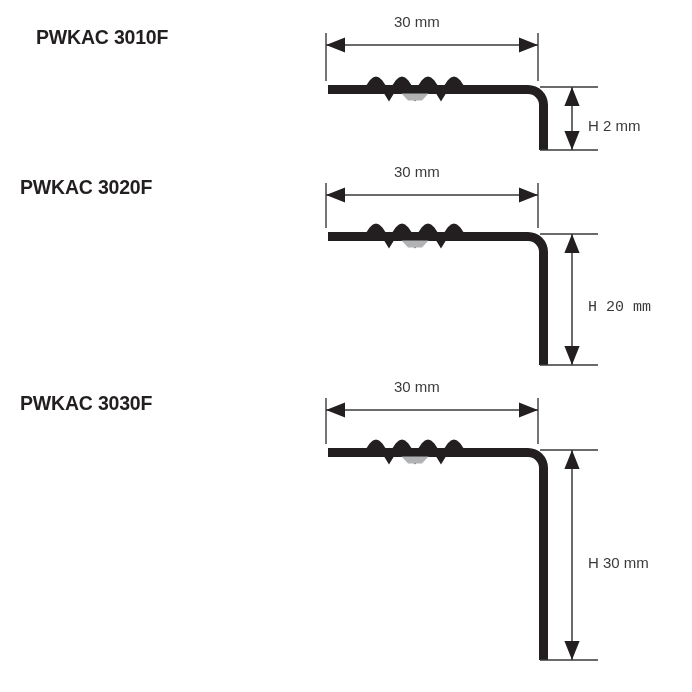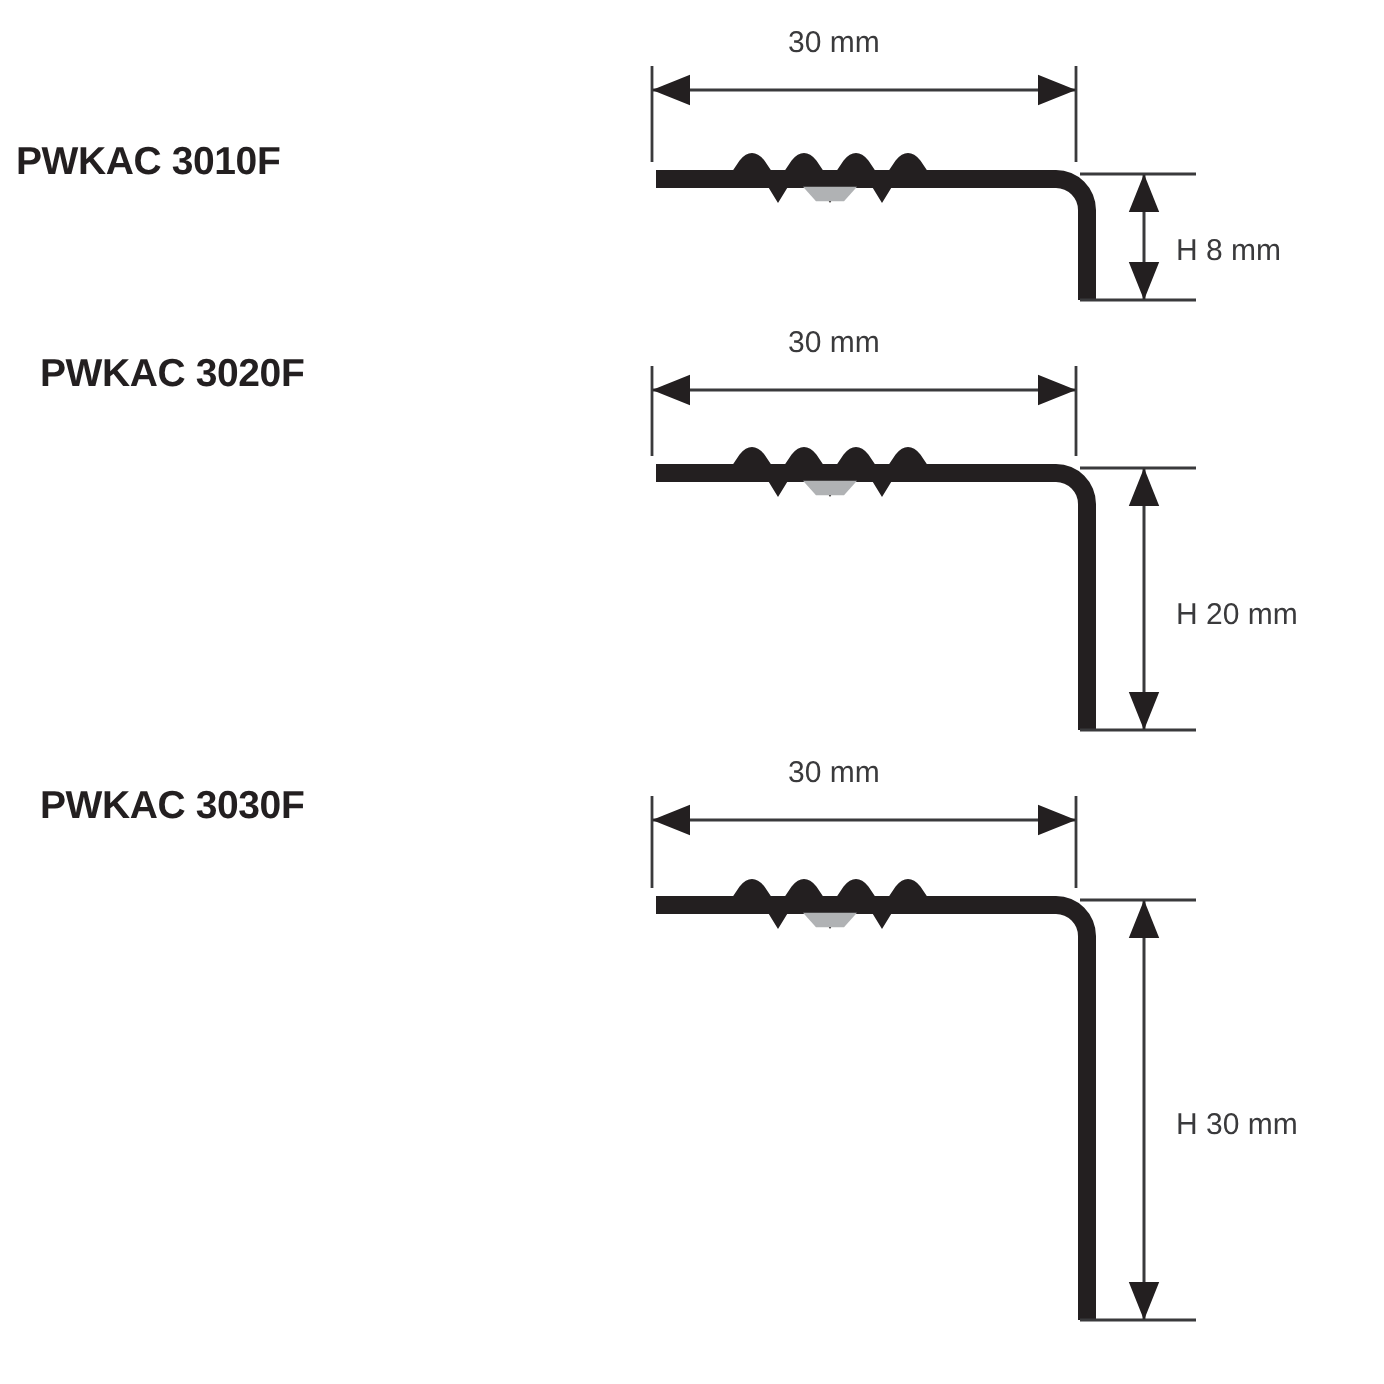--- a/index.html
+++ b/index.html
@@ -48,21 +48,21 @@
     left: 0;
     top: 0;
   }
   svg { display: block; overflow: visible; }
 </style>
 </head>
 <body>
 
 <div id="sheet">
     <div class="row" style="top: 0px; height: 692px;">
-      <div class="part-label" style="left: 8px; top: 26px; margin-top: 44px;">PWKAC 3010F</div>
+      <div class="part-label" style="left: 36px; top: 26px;">PWKAC 3010F</div>
       <div class="drawing">
         <svg width="692" height="692">
           <g>
             <line x1="326" y1="33" x2="326" y2="81" stroke="#3a3a3c" stroke-width="1.4"></line>
             <line x1="538" y1="33" x2="538" y2="81" stroke="#3a3a3c" stroke-width="1.4"></line>
             <line x1="326" y1="45" x2="538" y2="45" stroke="#3a3a3c" stroke-width="1.5"></line>
             <path d="M 326 45 L 345 37.4 L 345 52.6 Z" fill="#231f20"></path>
             <path d="M 538 45 L 519 37.4 L 519 52.6 Z" fill="#231f20"></path>
           </g>
           <path d="M 328 85 L 366.6 85 L 369.8 80.2 Q 376 72.9 382.2 80.2 L 385.4 85 L 392.6 85 L 395.8 80.2 Q 402 72.9 408.2 80.2 L 411.4 85 L 418.6 85 L 421.8 80.2 Q 428 72.9 434.2 80.2 L 437.4 85 L 444.6 85 L 447.8 80.2 Q 454 72.9 460.2 80.2 L 463.4 85 L 528 85 A 20 20 0 0 1 548 105 L 548 150 L 539 150 L 539 105 A 11 11 0 0 0 528 94 L 463.4 94 L 444.6 94 L 445.6 94 L 441 101.5 L 436.4 94 L 418.6 94 L 419.6 94 L 415 101.5 L 410.4 94 L 392.6 94 L 393.6 94 L 389 101.5 L 384.4 94 L 366.6 94 L 328 94 Z" fill="#231f20"></path>
@@ -70,21 +70,21 @@
           <g>
             <line x1="540" y1="87" x2="598" y2="87" stroke="#3a3a3c" stroke-width="1.4"></line>
             <line x1="540" y1="150" x2="598" y2="150" stroke="#3a3a3c" stroke-width="1.4"></line>
             <line x1="572" y1="87" x2="572" y2="150" stroke="#3a3a3c" stroke-width="1.5"></line>
             <path d="M 572 87 L 564.4 106 L 579.6 106 Z" fill="#231f20"></path>
             <path d="M 572 150 L 564.4 131 L 579.6 131 Z" fill="#231f20"></path>
           </g>
         </svg>
       </div>
       <div class="dim-text" style="left: 394px; top: 13px;">30 mm</div>
-      <div class="dim-text" style="left: 588px; top: 117px;">H 8 mm</div>
+      <div class="dim-text" style="left: 588px; top: 117px;">H 2 mm</div>
     </div>
     <div class="row" style="top: 0px; height: 522px;">
       <div class="part-label" style="left: 20px; top: 176px;">PWKAC 3020F</div>
       <div class="drawing">
         <svg width="692" height="692">
           <g>
             <line x1="326" y1="183" x2="326" y2="228" stroke="#3a3a3c" stroke-width="1.4"></line>
             <line x1="538" y1="183" x2="538" y2="228" stroke="#3a3a3c" stroke-width="1.4"></line>
             <line x1="326" y1="195" x2="538" y2="195" stroke="#3a3a3c" stroke-width="1.5"></line>
             <path d="M 326 195 L 345 187.4 L 345 202.6 Z" fill="#231f20"></path>
@@ -95,21 +95,21 @@
           <g>
             <line x1="540" y1="234" x2="598" y2="234" stroke="#3a3a3c" stroke-width="1.4"></line>
             <line x1="540" y1="365" x2="598" y2="365" stroke="#3a3a3c" stroke-width="1.4"></line>
             <line x1="572" y1="234" x2="572" y2="365" stroke="#3a3a3c" stroke-width="1.5"></line>
             <path d="M 572 234 L 564.4 253 L 579.6 253 Z" fill="#231f20"></path>
             <path d="M 572 365 L 564.4 346 L 579.6 346 Z" fill="#231f20"></path>
           </g>
         </svg>
       </div>
       <div class="dim-text" style="left: 394px; top: 163px;">30 mm</div>
-      <div class="dim-text" style="left: 588px; top: 299px;">H 20 mm</div>
+      <div class="dim-text" style="left: 588px; top: 299px; font-family: Liberation Mono, monospace;">H 20 mm</div>
     </div>
     <div class="row" style="top: 0px; height: 692px; padding-left: 46px;">
       <div class="part-label" style="left: 20px; top: 392px;">PWKAC 3030F</div>
       <div class="drawing">
         <svg width="692" height="692">
           <g>
             <line x1="326" y1="398" x2="326" y2="444" stroke="#3a3a3c" stroke-width="1.4"></line>
             <line x1="538" y1="398" x2="538" y2="444" stroke="#3a3a3c" stroke-width="1.4"></line>
             <line x1="326" y1="410" x2="538" y2="410" stroke="#3a3a3c" stroke-width="1.5"></line>
             <path d="M 326 410 L 345 402.4 L 345 417.6 Z" fill="#231f20"></path>

